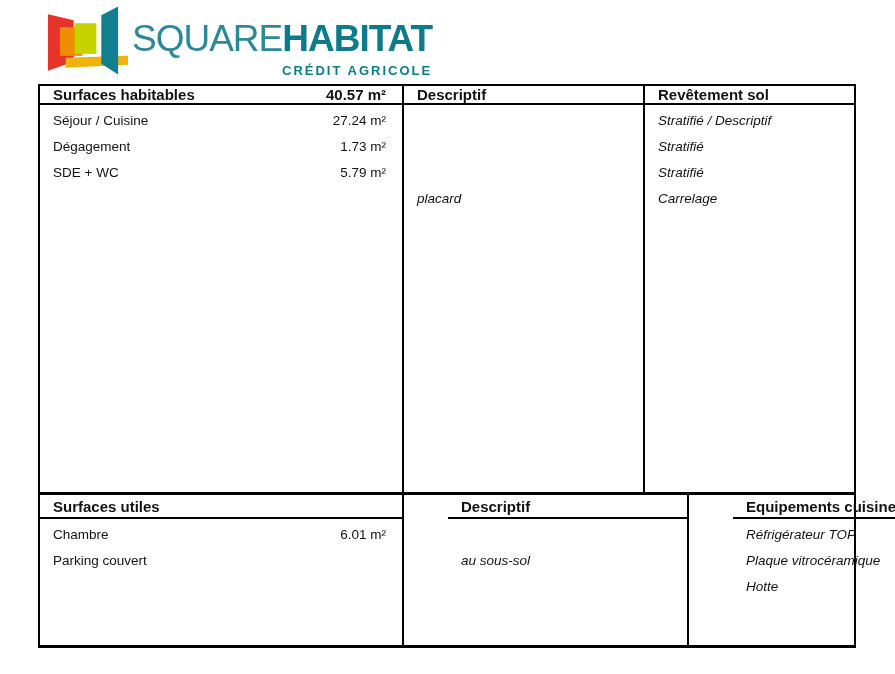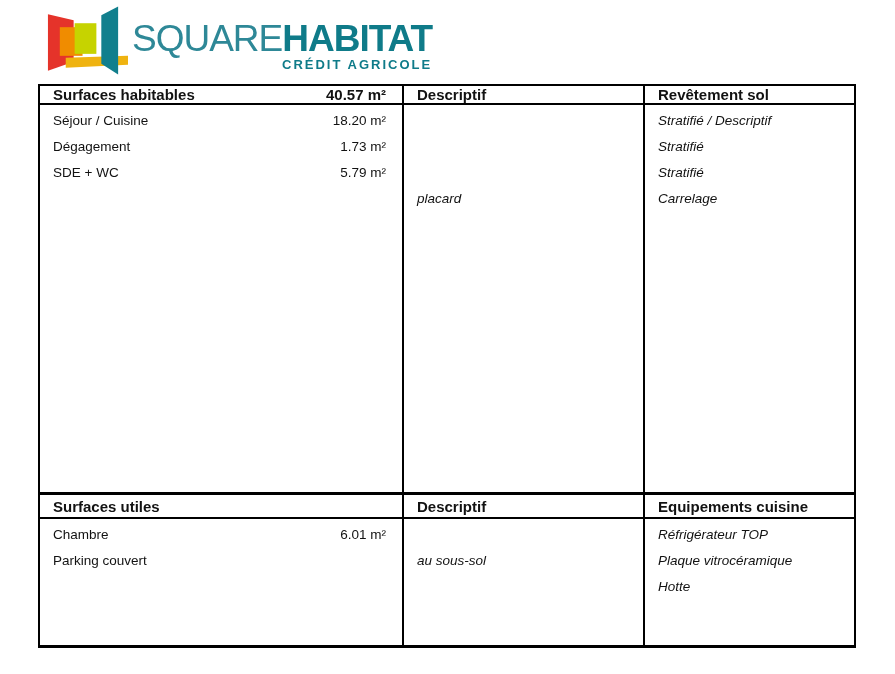--- a/index.html
+++ b/index.html
@@ -13,32 +13,32 @@
     overflow:hidden;
   }
 
   
   .logo { position:absolute; left:44px; top:3px; display:flex; align-items:flex-start; }
   .logo-icon { width:84px; height:78px; flex:0 0 auto; }
   .logo-text { margin-left:4px; padding-top:17px; }
   .brand-line { font-size:37px; line-height:1; letter-spacing:-1px; white-space:nowrap; }
   .brand-square { font-weight:400; }
   .brand-habitat { font-weight:700; }
-  .brand-sub { text-align:right; font-size:13px; font-weight:700; letter-spacing:2px; margin-top:0; }
+  .brand-sub { text-align:right; font-size:13px; font-weight:700; letter-spacing:2px; margin-top:6px; }
 
   
   .doc-table {
     position:absolute; left:38px; top:84px;
     width:818px;
     border:2px solid #000;
     border-bottom-width:3px;
     background:#fff;
   }
   .section { display:grid; grid-template-columns:364px 241px 209px; }
-  .section-2 { border-top:3px solid #000; }
+  .section-2 { border-top:3px solid #000;gap:44px; }
   .col { border-right:2px solid #000; display:flex; flex-direction:column; }
   .col:last-child { border-right:none; }
 
   .cell-header {
     height:19px;
     display:flex; align-items:center; justify-content:space-between;
     padding:0 16px 0 13px;
     font-size:15px; font-weight:700;
     border-bottom:2px solid #000;
     white-space:nowrap;
@@ -85,21 +85,21 @@
     <div class="section section-1">
 
       <div class="col">
         <div class="cell-header">
           <span>Surfaces habitables</span>
           <span>40.57 m²</span>
         </div>
         <div class="col-body">
           <div class="row">
             <span>Séjour / Cuisine</span>
-            <span class="area">18.20 m²</span>
+            <span class="area">27.24 m²</span>
           </div>
           <div class="row">
             <span>Dégagement</span>
             <span class="area">1.73 m²</span>
           </div>
           <div class="row">
             <span>SDE + WC</span>
             <span class="area">5.79 m²</span>
           </div>
         </div>

